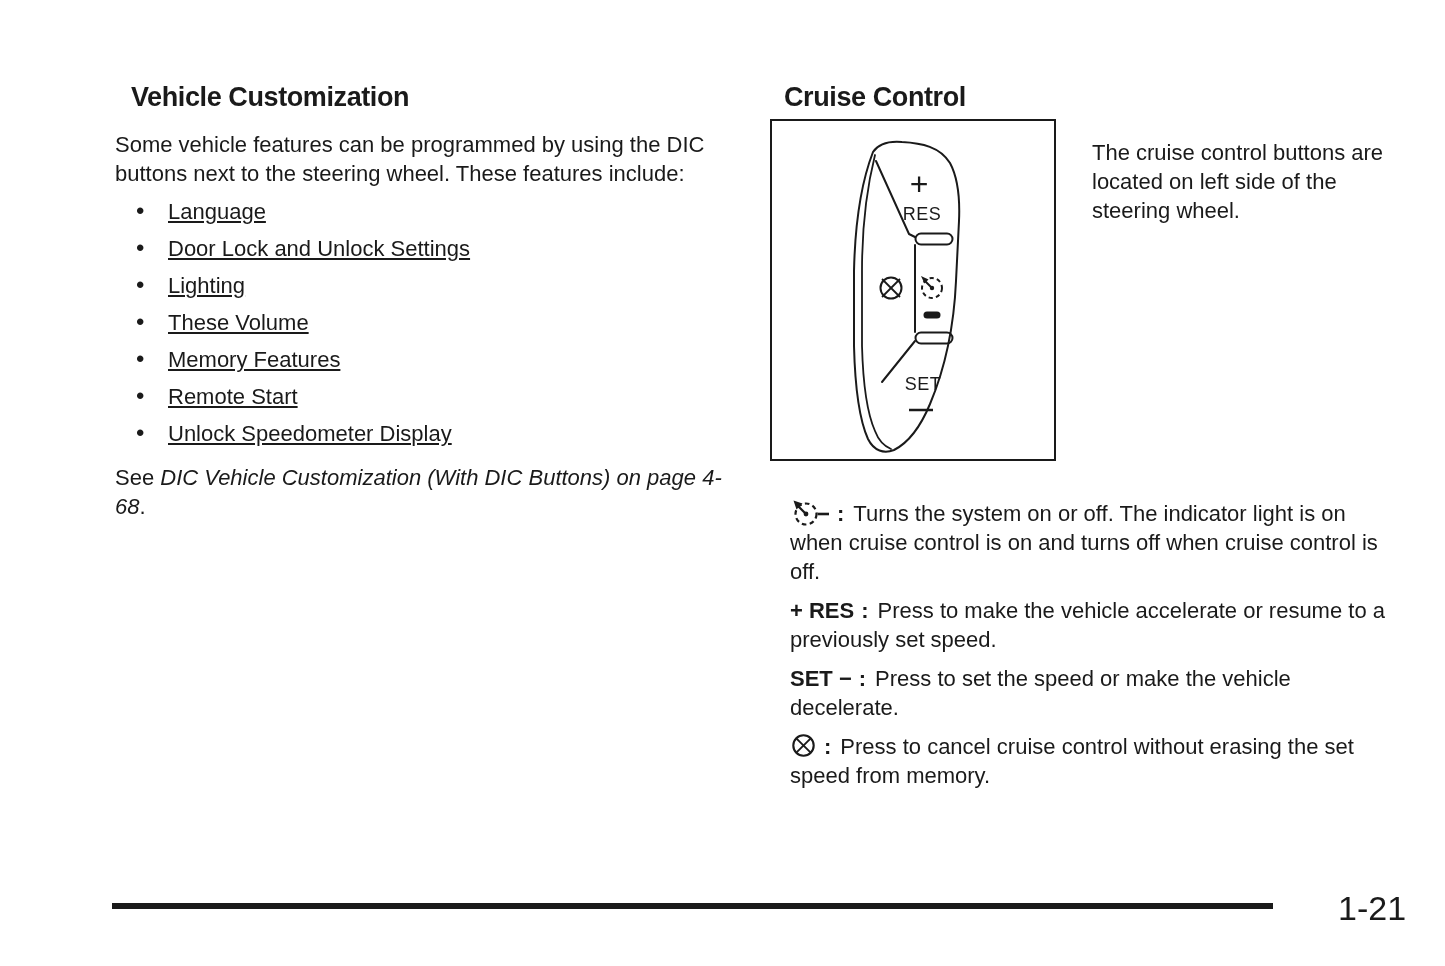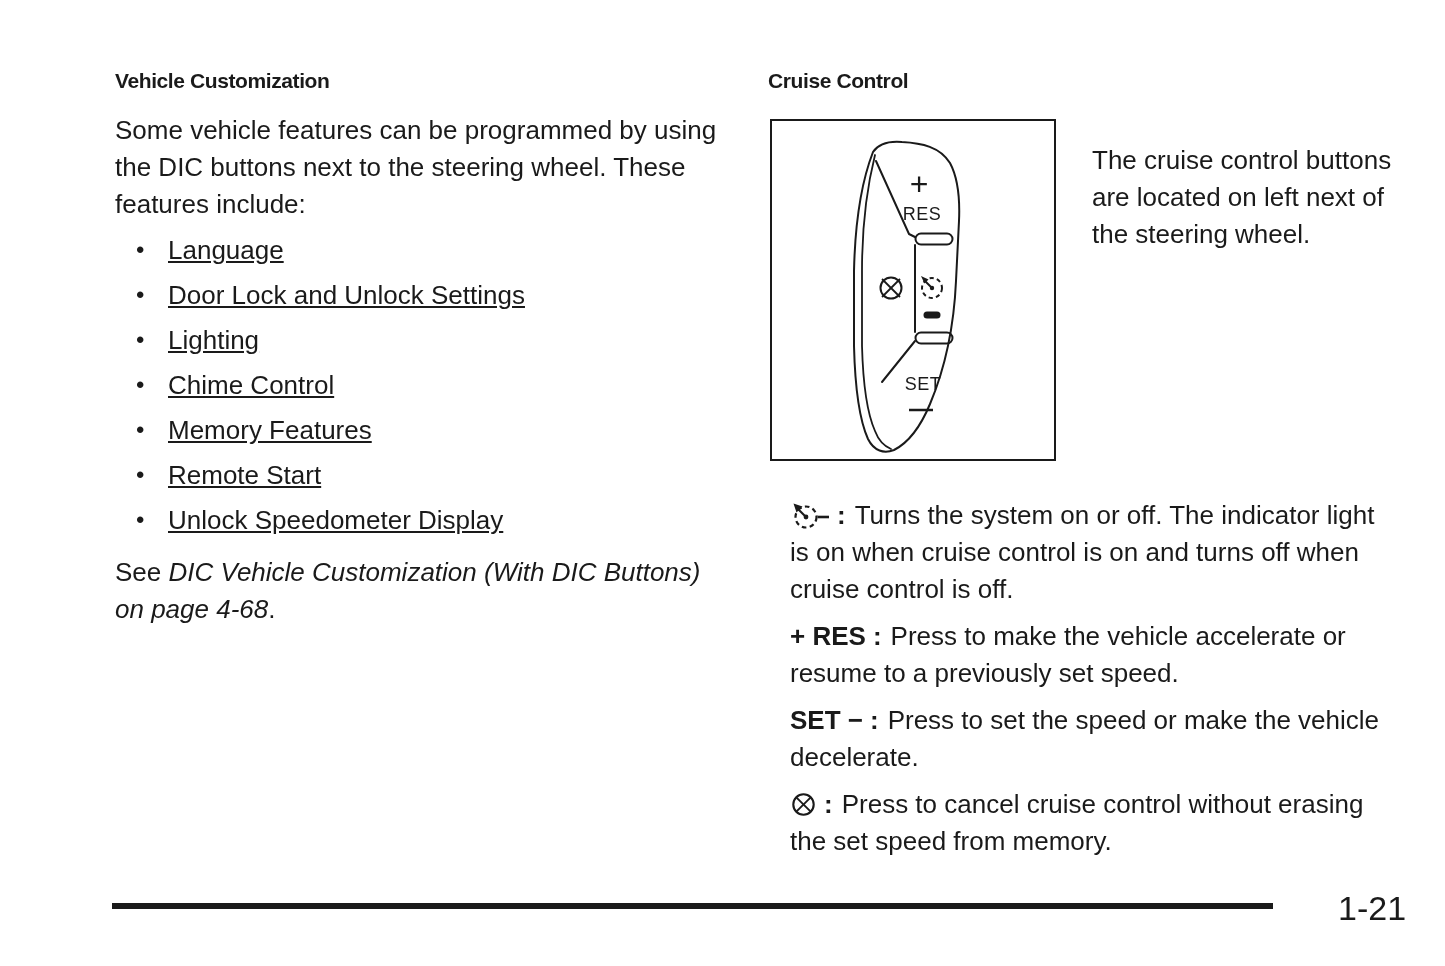--- a/index.html
+++ b/index.html
@@ -1,24 +1,24 @@
 <!DOCTYPE html>
 <html><head>
 <meta charset="utf-8">
 <style>
   html,body { margin:0; padding:0; background:#e8e8e8; }
   .page {
     position:relative; width:1445px; height:966px; background:#ffffff;
     font-family:"Liberation Sans", sans-serif; color:#1a1a1a; overflow:hidden;
   }
   .heading {
-    font-size:21px; font-weight:bold; letter-spacing:-0.4px;
-    line-height:34px; margin:0;
+    font-size:27px; font-weight:bold; letter-spacing:-0.4px;
+    line-height:34px; margin:16px;
   }
-  .body { font-size:26px; line-height:37px; }
+  .body { font-size:22px; line-height:29px; }
 
   
   .col-left { position:absolute; left:115px; top:64px; width:612px; }
   .col-left .intro { margin:14px 0 0 0; }
   .feature-list { list-style:none; margin:9px 0 0 0; padding:0;text-decoration:underline; }
   .feature-list li { position:relative; padding-left:53px; margin-bottom:8px; }
   .feature-list li::before {
     content:"\2022"; position:absolute; left:21px; top:-1px; font-size:24px;
   }
   .see-note { margin:15px 0 0 0; }
@@ -55,21 +55,21 @@
 
   <section class="col-left">
     <h1 class="heading">Vehicle Customization</h1>
 
     <p class="body intro">Some vehicle features can be programmed by using the DIC buttons next to the steering wheel. These features include:</p>
 
     <ul class="feature-list body">
       <li>Language</li>
       <li>Door Lock and Unlock Settings</li>
       <li>Lighting</li>
-      <li>Chime Control</li>
+      <li>These Volume</li>
       <li>Memory Features</li>
       <li>Remote Start</li>
       <li>Unlock Speedometer Display</li>
     </ul>
 
     <p class="body see-note">
       <span>See</span>
       <i>DIC Vehicle Customization (With DIC Buttons) on page 4-68</i><span>.</span>
     </p>
   </section>
@@ -105,21 +105,21 @@
 
       <rect x="151.5" y="190.5" width="17" height="7" rx="3.5" fill="#1a1a1a"></rect>
 
       <text x="147" y="74" font-size="32" text-anchor="middle" fill="#1a1a1a">+</text>
       <text x="150" y="99" font-size="18" letter-spacing="0.5" text-anchor="middle" fill="#1a1a1a">RES</text>
       <text x="151" y="269" font-size="18" letter-spacing="0.5" text-anchor="middle" fill="#1a1a1a">SET</text>
       <line x1="137" y1="289" x2="161" y2="289" stroke="#1a1a1a" stroke-width="2.5" aria-label="−"></line>
     </svg>
   </div>
 
-  <p class="body figure-caption">The cruise control buttons are located on left next of the steering wheel.</p>
+  <p class="body figure-caption">The cruise control buttons are located on left side of the steering wheel.</p>
 
   <div class="rc-text">
 
     <p class="body rc-para"><span class="icon-inline"><svg width="40" height="31" viewBox="0 0 40 31">
             <circle cx="16" cy="17" r="10.5" fill="none" stroke="#1a1a1a" stroke-width="2.2" stroke-dasharray="4.6,3.4"></circle>
             <circle cx="16" cy="17" r="2.4" fill="#1a1a1a"></circle>
             <line x1="16" y1="17" x2="8" y2="9" stroke="#1a1a1a" stroke-width="2.2"></line>
             <polygon points="3.5,3.5 12.5,6.5 6.5,12.5" fill="#1a1a1a"></polygon>
             <line x1="27.5" y1="17" x2="39" y2="17" stroke="#1a1a1a" stroke-width="2.6"></line>
           </svg></span><span class="colon">:</span><span>Turns the system on or off. The indicator light is on when cruise control is on and turns off when cruise control is off.</span></p>

